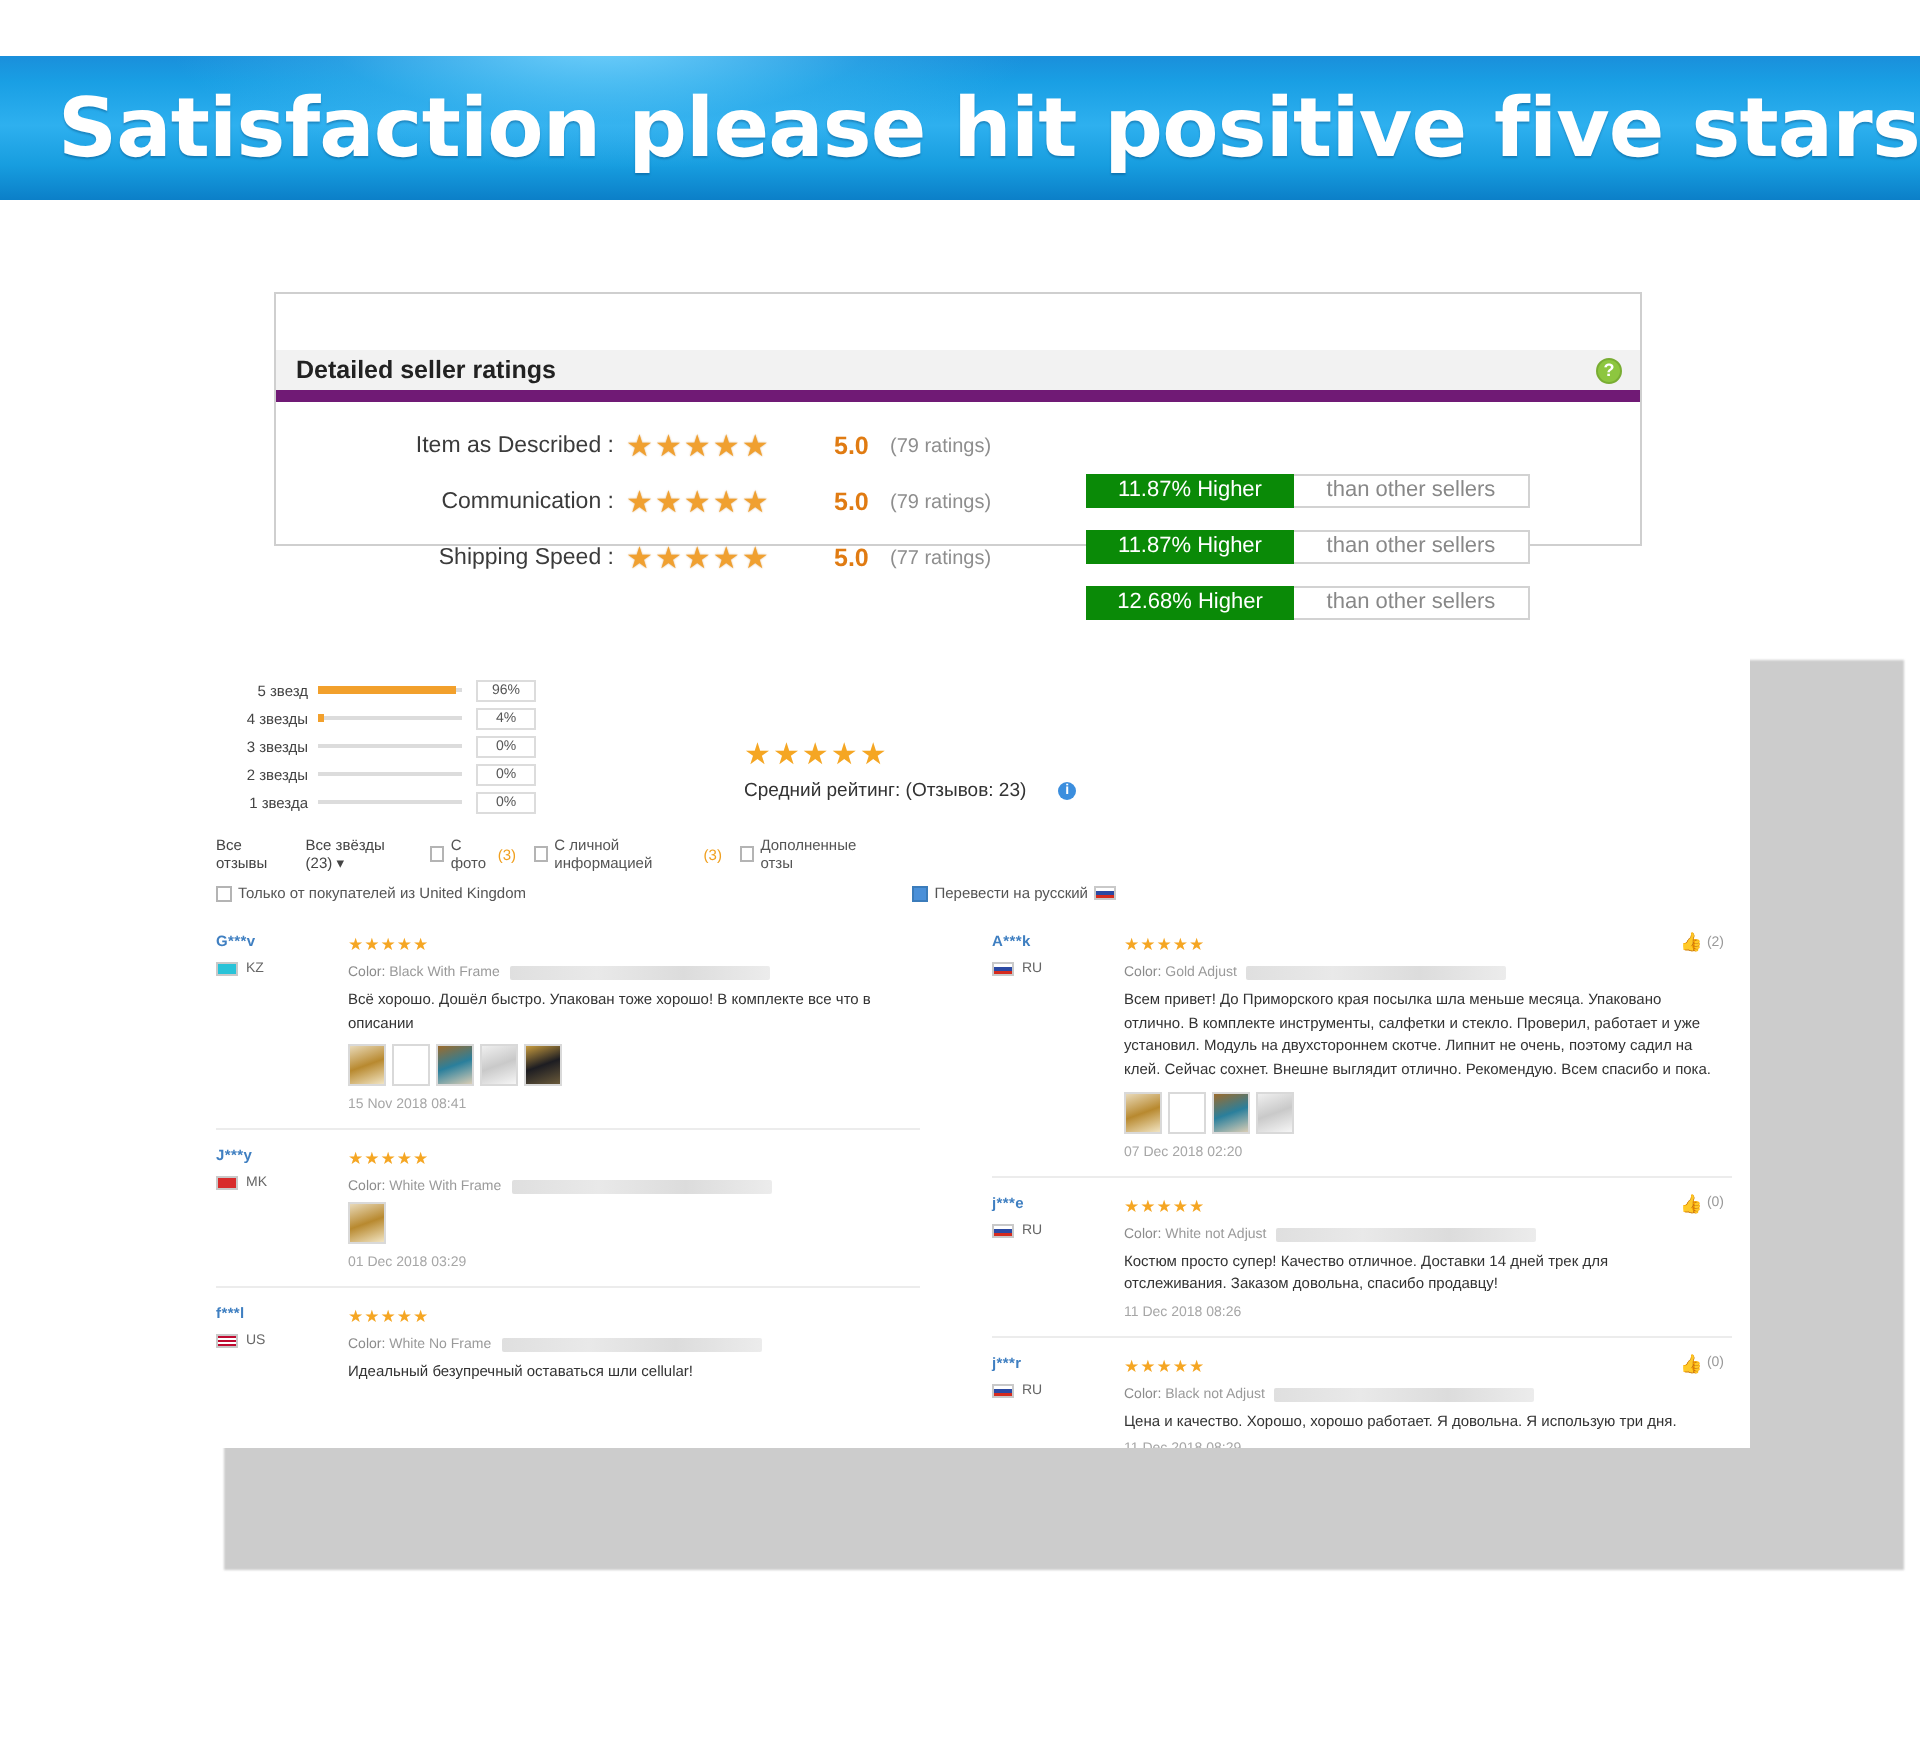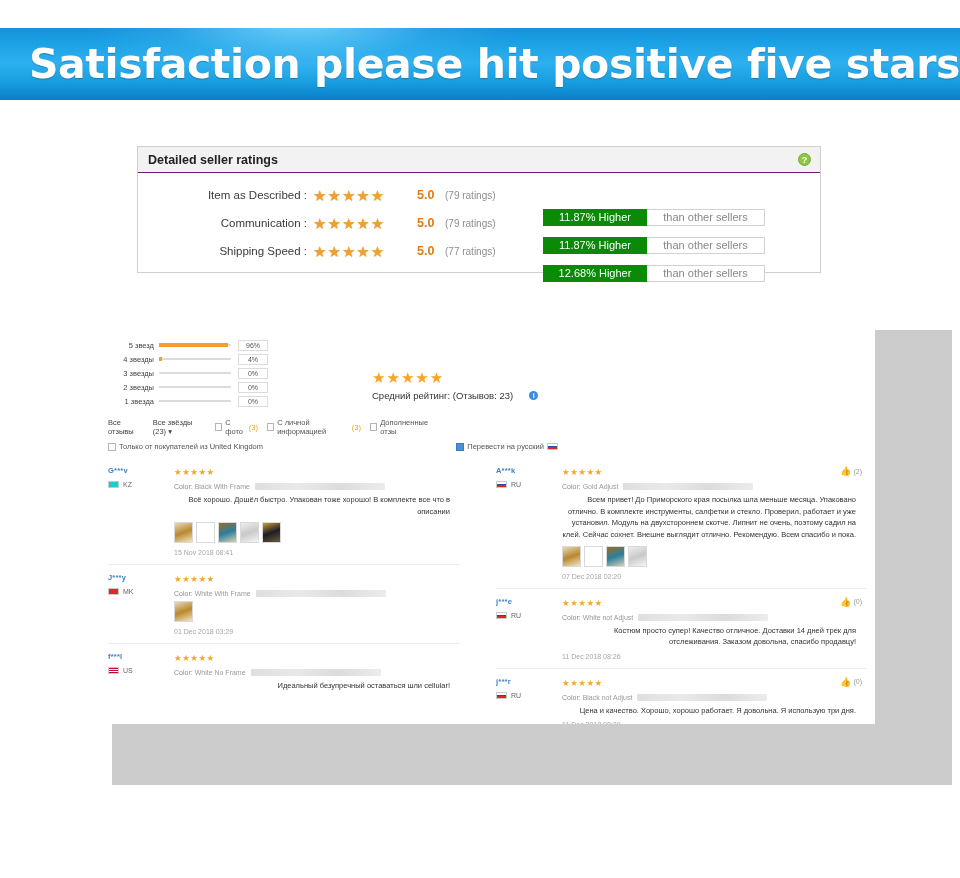--- a/index.html
+++ b/index.html
@@ -23,23 +23,23 @@
     text-shadow:0 1px 1px rgba(0,60,110,.35);
     white-space:nowrap;
   }
 
   
   .dsr-card{
     position:absolute;left:137px;top:146px;width:684px;height:127px;
     border:1px solid #cfcfcf;background:#ffffff;box-sizing:border-box;
   }
   .dsr-head{
-    height:26px;background:#f2f2f2;border-bottom:1px solid #701a75;
+    height:26px;background:#f2f2f2;border-bottom:6px solid #701a75;
     display:flex;align-items:center;justify-content:space-between;
-    padding:0 9px 0 10px;box-sizing:border-box;
+    padding:0 9px 0 10px;box-sizing:border-box;margin-top:28px;
   }
   .dsr-head-title{font-size:12.5px;font-weight:bold;color:#222;}
   .help-icon{
     width:13px;height:13px;border-radius:50%;
     background:#8dc63f;color:#fff;font-size:9px;font-weight:bold;
     display:flex;align-items:center;justify-content:center;
     border:1px solid #79ad33;box-sizing:border-box;
   }
   .dsr-body{padding:8px 0 0 0;}
   .dsr-row{display:flex;align-items:center;height:28px;}
@@ -129,21 +129,21 @@
   .rv-user{position:absolute;left:0;top:8px;width:60px;}
   .rv-name{font-size:7.5px;color:#3f7fc1;font-weight:bold;letter-spacing:.2px;}
   .rv-country{display:flex;align-items:center;gap:4px;margin-top:6px;font-size:7px;color:#666;}
   .rv-body{margin-left:66px;padding-right:10px;}
   .rv-stars{display:flex;gap:.5px;margin-bottom:3px;}
   .rv-stars .star{font-size:8.5px;color:#f5a623;text-shadow:none;}
   .rv-color{font-size:7px;color:#9a9a9a;display:flex;align-items:center;gap:5px;margin-bottom:4px;}
   .rv-color b{font-weight:normal;color:#8b8b8b;}
   .blur-bar{display:inline-block;height:7px;width:130px;
     background:linear-gradient(90deg,#dfdfdf,#e9e9e9,#dcdcdc,#ececec);border-radius:1px;}
-  .rv-text{font-size:7.5px;color:#333;line-height:1.55;margin-bottom:5px;text-align:right;}
+  .rv-text{font-size:7.5px;color:#333;line-height:1.55;margin-bottom:5px;}
   .rv-thumbs{display:flex;gap:3px;margin:2px 0 6px 0;}
   .thumb{width:19px;height:21px;border:1px solid #d9d9d9;box-sizing:border-box;}
   .rv-date{font-size:7px;color:#a6a6a6;}
   .rv-like{position:absolute;right:4px;top:8px;font-size:7px;color:#9a9a9a;
            display:flex;align-items:center;gap:2px;}
   .thumbup{font-size:9px;color:#8a8a8a;}
 </style>
 </head>
 <body>
 

